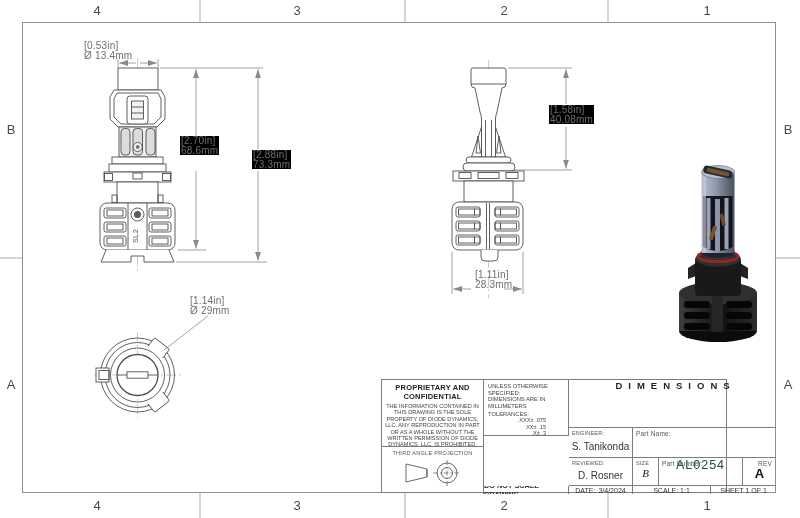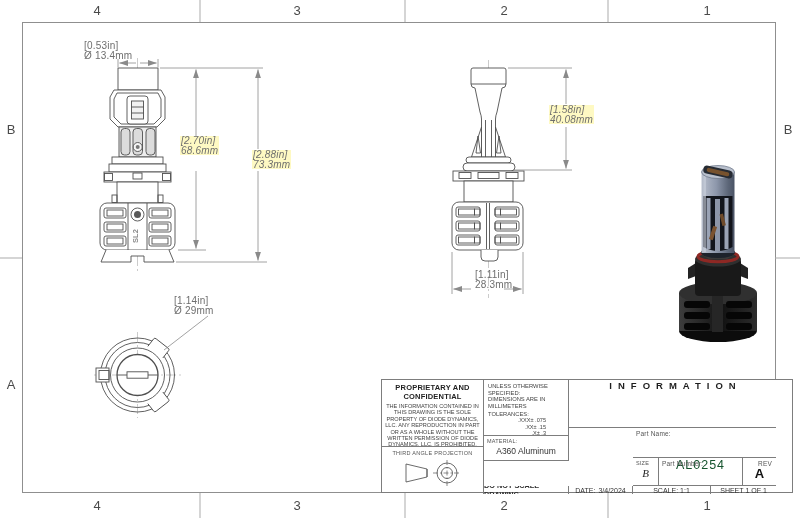--- a/index.html
+++ b/index.html
@@ -5,23 +5,23 @@
   html,body{margin:0;padding:0;background:#fff;}
   #sheet{position:relative;width:800px;height:518px;background:#fff;overflow:hidden;
          font-family:"Liberation Sans",sans-serif;color:#3c3c3c;}
   svg{display:block;}
   .art{position:absolute;left:0;top:0;}
   
   .zn{position:absolute;width:14px;text-align:center;font-size:13px;color:#4a4a4a;}
   
   .dim{position:absolute;font-size:10px;line-height:9.5px;color:var(--dim_text,#6e6e6e);
        letter-spacing:.2px;white-space:nowrap;}
-  .dim.bg{background:#fef9c3;padding:0 1px;font-style:italic;}
+  .dim.bg{background:#000000;padding:0 1px;}
   
-  #tb{position:absolute;left:381px;top:379px;width:412px;height:114px;
+  #tb{position:absolute;left:381px;top:379px;width:346px;height:114px;
       border:1px solid var(--tb_line,#7d7d7d);box-sizing:border-box;background:#fff;}
   .cell{position:absolute;border-right:1px solid var(--tb_line,#7d7d7d);
         border-bottom:1px solid var(--tb_line,#7d7d7d);box-sizing:border-box;overflow:hidden;}
   .cell.nr{border-right:none;}
   .cell.nb{border-bottom:none;}
   .lbl{position:absolute;top:2px;left:3px;font-size:5.5px;color:#555;letter-spacing:.2px;}
   .cen{display:flex;align-items:center;justify-content:center;height:100%;}
   .prop-title{font-size:7.5px;font-weight:bold;text-align:center;line-height:8.5px;
               padding-top:4px;letter-spacing:.2px;color:#222;}
   .prop-body{font-size:5.6px;line-height:6.4px;text-align:center;padding:2px 3px;color:#444;}
@@ -247,21 +247,21 @@
       <div>Ø 13.4mm</div>
   </div>
   <div class="dim bg" style="left:180px;top:136px">
     <div>[2.70in]</div>
       <div>68.6mm</div>
   </div>
   <div class="dim bg" style="left:252px;top:150px">
     <div>[2.88in]</div>
       <div>73.3mm</div>
   </div>
-  <div class="dim" style="left:174px;top:296px">
+  <div class="dim" style="left:190px;top:296px">
     <div>[1.14in]</div>
       <div>Ø 29mm</div>
   </div>
   <div class="dim bg" style="left:549px;top:105px">
     <div>[1.58in]</div>
       <div>40.08mm</div>
   </div>
   <div class="dim" style="left:475px;top:270px;text-align:right;width:30px">
     <div>[1.11in]</div>
       <div>28.3mm</div>
@@ -291,35 +291,39 @@
       <div class="spec">UNLESS OTHERWISE SPECIFIED:</div>
       <div class="spec" style="padding-top:0">DIMENSIONS ARE IN MILLIMETERS</div>
       <div class="tol-label">TOLERANCES:</div>
       <div class="tol-line">.XXX± .075</div>
       <div class="tol-line">.XX± .15</div>
       <div class="tol-line">.X± .3</div>
       <div class="tol-line">X± .5</div>
 
     </div>
 
-    <div class="cell" style="left:102px;top:56px;width:85px;height:25px">
-      <span class="lbl">MATERIAL:</span>
-      <div class="mat-val">A360 Aluminum</div>
-    </div>
 
 
     <div class="cell nb" style="left:102px;top:106px;width:85px;height:8px">
       <div class="cen dns">DO NOT SCALE DRAWING</div>
     </div>
 
     <div class="cell nr" style="left:187px;top:0;width:207px;height:48px">
-      <div class="logo2">INFORMATION</div>
-    </div>
-
-
+      <div class="logo2">DIMENSIONS</div>
+    </div>
+
+    <div class="cell" style="left:187px;top:48px;width:64px;height:30px">
+      <span class="lbl">ENGINEER:</span>
+      <div class="person">S. Tanikonda</div>
+    </div>
+
+    <div class="cell" style="left:187px;top:78px;width:64px;height:28px">
+      <span class="lbl">REVIEWED:</span>
+      <div class="person" style="margin-top:12px">D. Rosner</div>
+    </div>
 
     <div class="cell nb" style="left:187px;top:106px;width:64px;height:8px">
       <div class="tinyrow">
         <span>DATE:</span>
         <span>3/4/2024</span>
       </div>
     </div>
 
     <div class="cell nr" style="left:251px;top:48px;width:143px;height:30px">
       <span class="lbl" style="font-size:6.5px">Part Name:</span>

